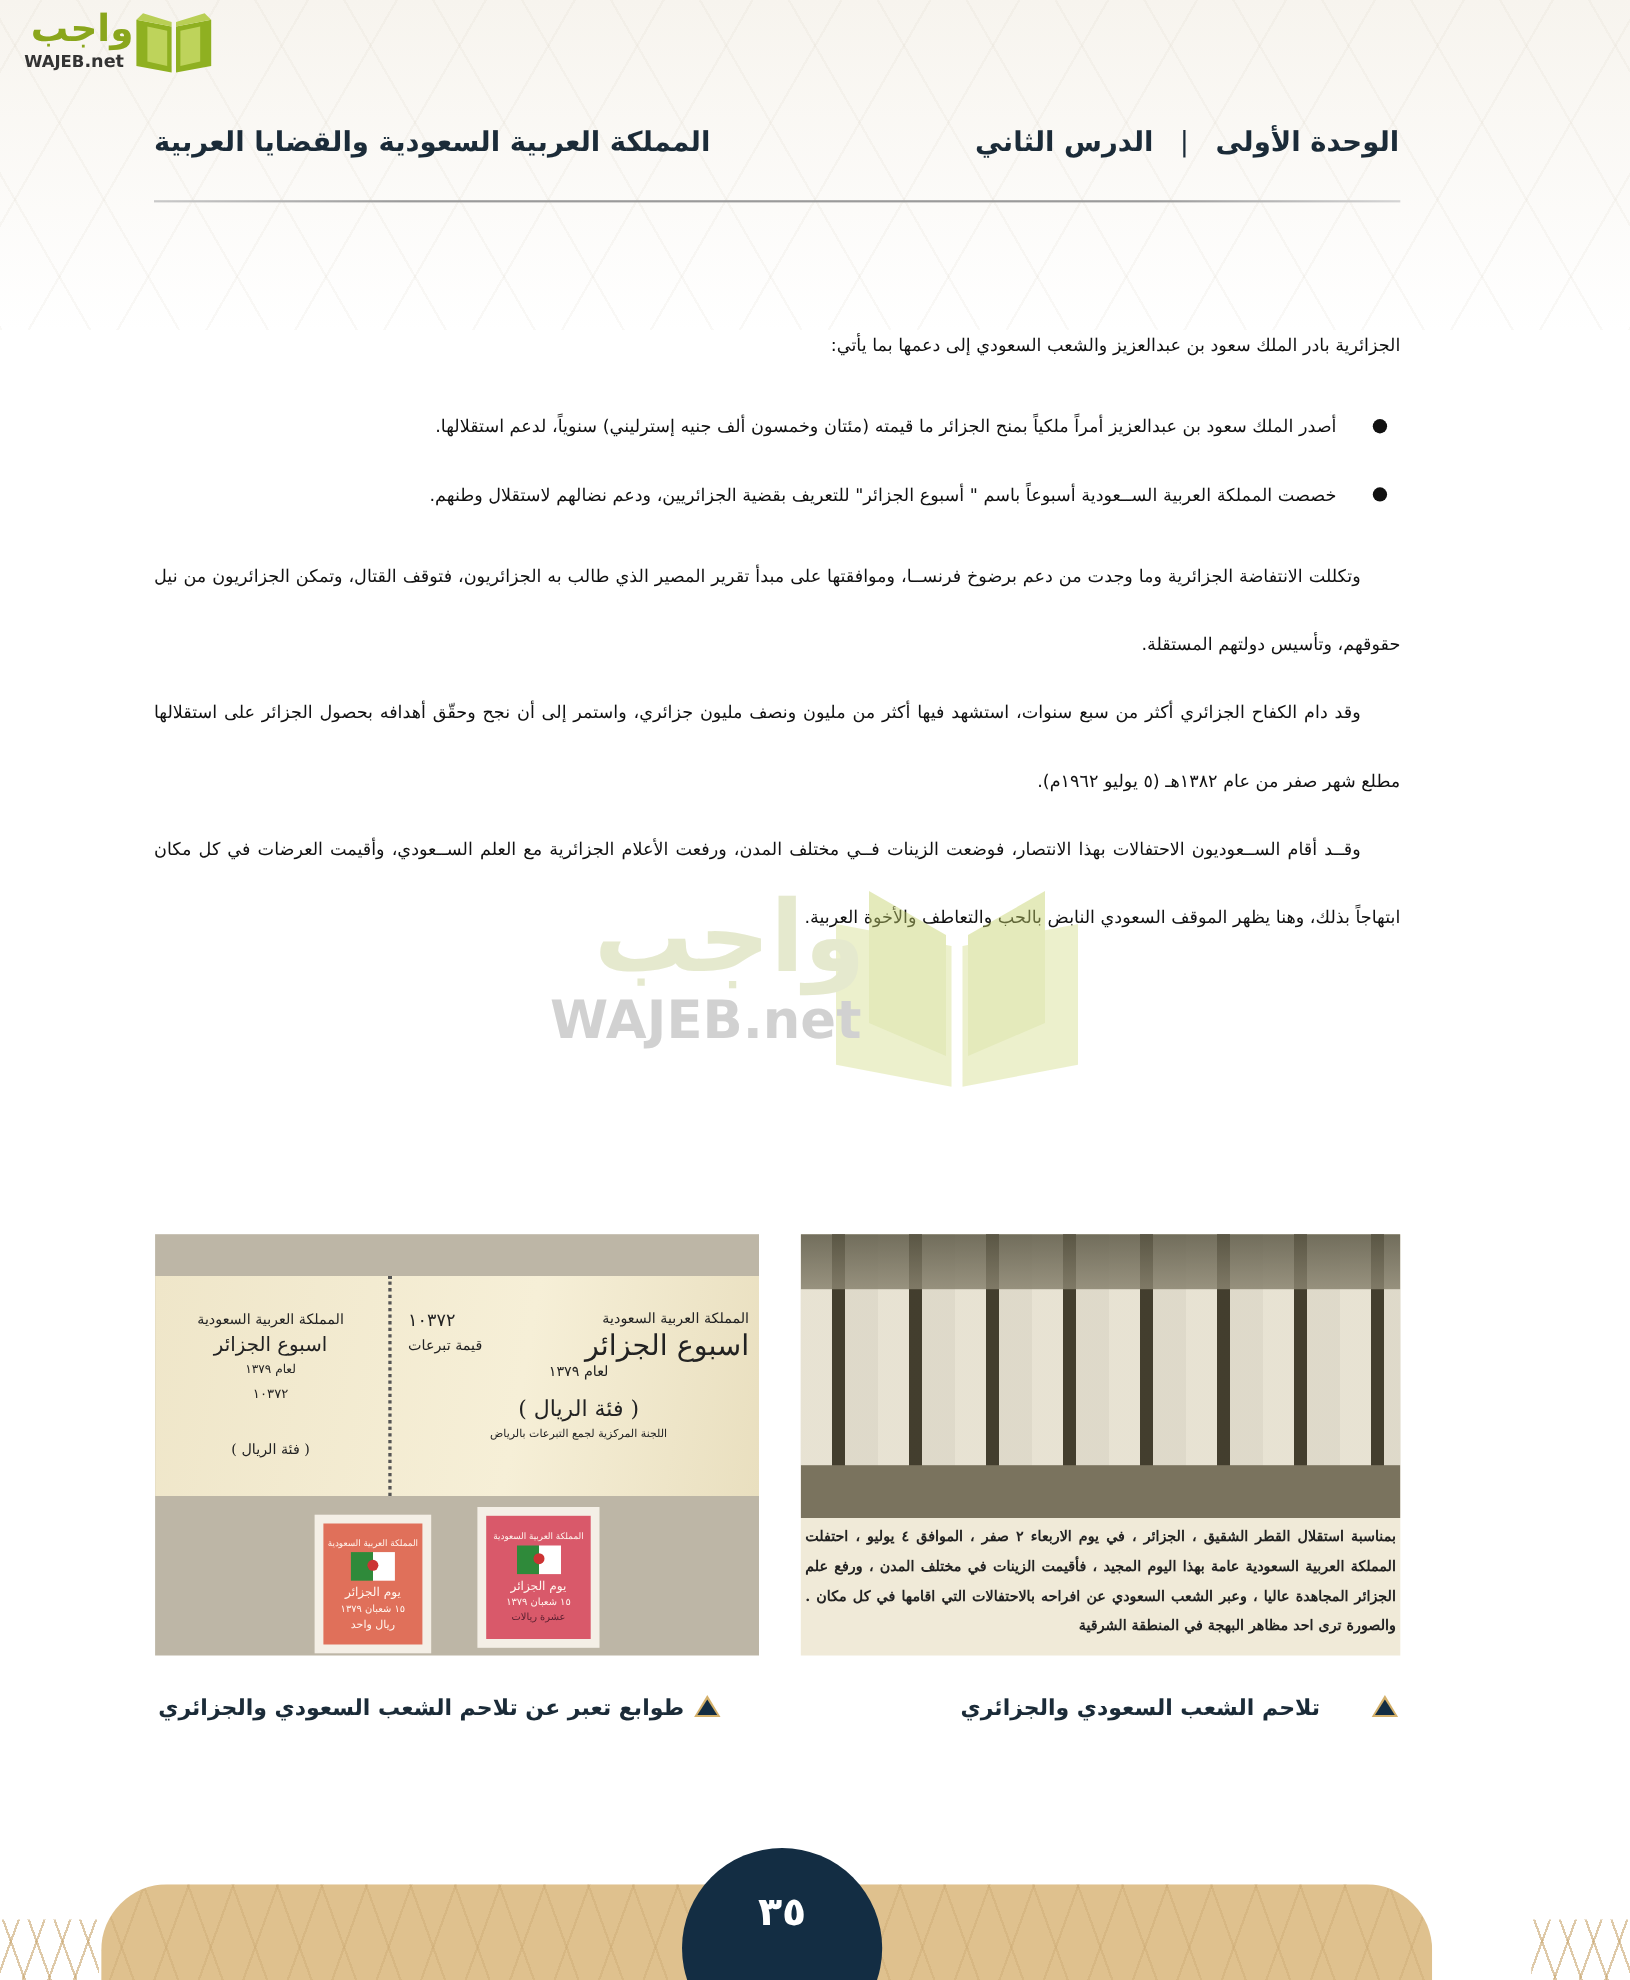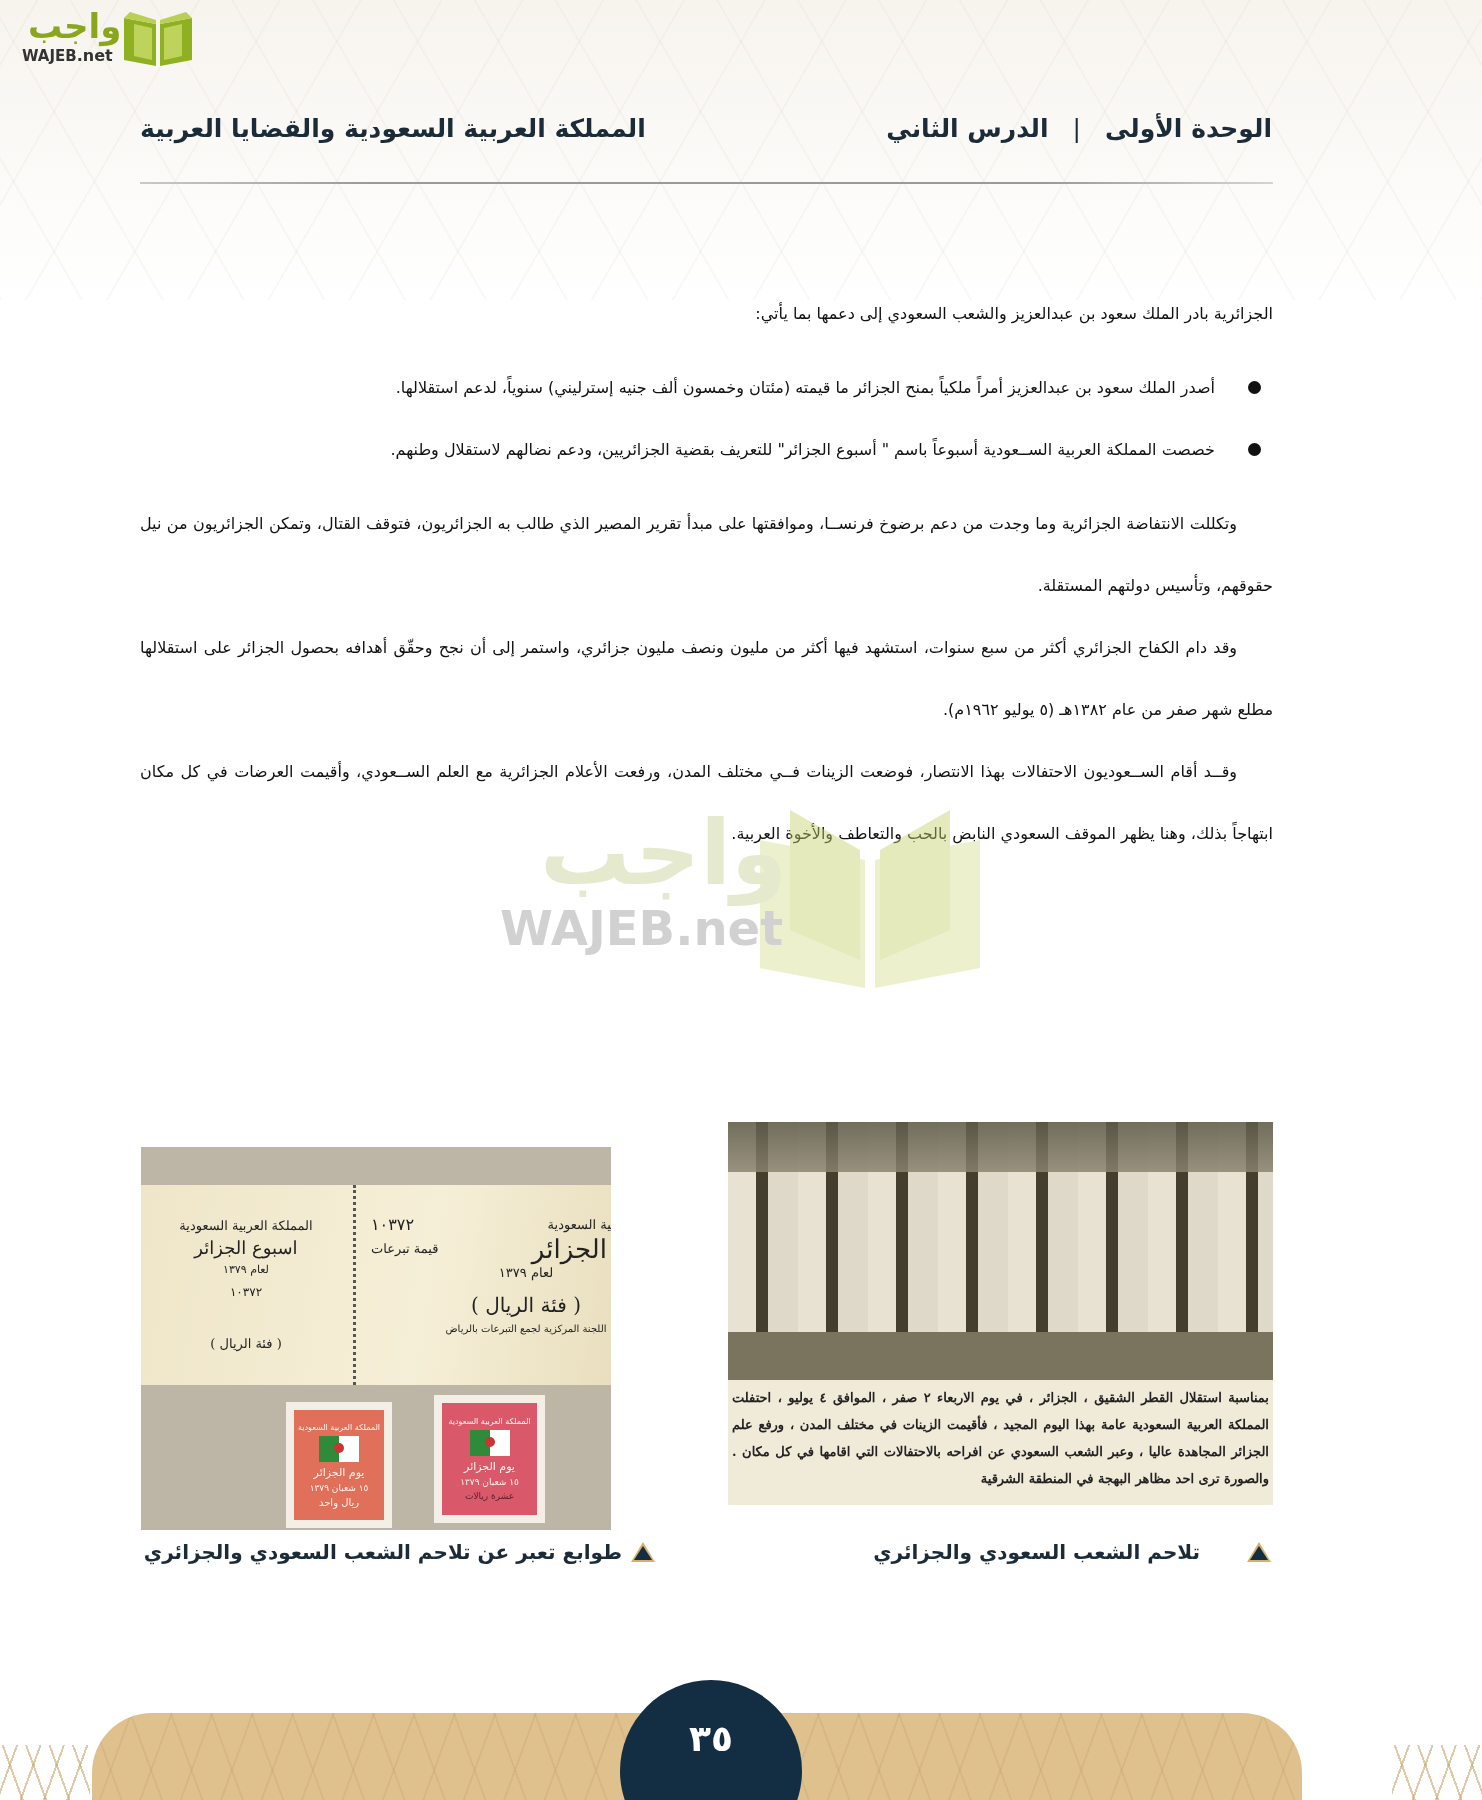--- a/index.html
+++ b/index.html
@@ -48,21 +48,21 @@
   }
 
   .watermark {
     position:absolute; left:500px; top:810px; width:520px; height:180px; pointer-events:none; opacity:0.45;
   }
   .watermark .book { position:absolute; left:250px; top:0; width:240px; height:180px; }
   .watermark .wm-ar { position:absolute; left:40px; top:-10px; font-size:90px; font-weight:bold; color:#c7cf95; direction:rtl; }
   .watermark .wm-en { position:absolute; left:0; top:90px; font-size:48px; font-weight:bold; color:#9b9b9b; }
 
   .photo { position:absolute; top:1122px; height:383px; overflow:hidden; }
-  .photo-stamps { left:141px; width:470px; background:#bdb6a6;margin-top:25px; }
+  .photo-stamps { left:141px; width:549px; background:#bdb6a6; }
   .photo-celebration { left:728px; width:545px; background:#f0ead8; }
 
   .stamps-ticket {
     position:absolute; left:0; top:38px; width:100%; height:200px;
     background:linear-gradient(100deg,#efe6c9,#f6efd7 60%,#e9dfbf);
   }
   .ticket-perf { position:absolute; left:212px; top:0; height:200px; border-left:3px dotted #555; }
   .ticket-text { position:absolute; direction:rtl; color:#222; font-family:"DejaVu Serif", serif; text-align:center; }
   .stamp {
     position:absolute; top:255px; background:#f4efe6; padding:8px;
@@ -82,21 +82,21 @@
   }
   .celeb-sky { position:absolute; left:0; top:0; width:100%; height:50px; background:linear-gradient(#5e5a48,#8a8470); opacity:0.85; }
   .celeb-ground { position:absolute; left:0; top:210px; width:100%; height:48px; background:#7a735e; }
   .celeb-caption {
     position:absolute; left:0; top:262px; width:100%; padding:0 4px; box-sizing:border-box;
     direction:rtl; font-family:"DejaVu Serif", serif; font-weight:bold; font-size:13px; line-height:27px; color:#222; text-align:justify;
   }
 
   .caption {
     position:absolute; top:1540px; direction:rtl; font-weight:bold; font-size:20px; color:#1b2b38;
-    display:flex; align-items:center; gap:8px;
+    display:flex; gap:8px;
   }
   .caption-right { right:210px;gap:46px; }
   .caption-left { right:826px; }
   .tri { width:26px; height:22px; }
 
   .footer-band {
     position:absolute; left:92px; top:1713px; width:1210px; height:120px;
     background:
       repeating-linear-gradient(70deg, rgba(200,165,110,0.35) 0 2px, transparent 2px 38px),
       repeating-linear-gradient(-70deg, rgba(200,165,110,0.35) 0 2px, transparent 2px 38px),

